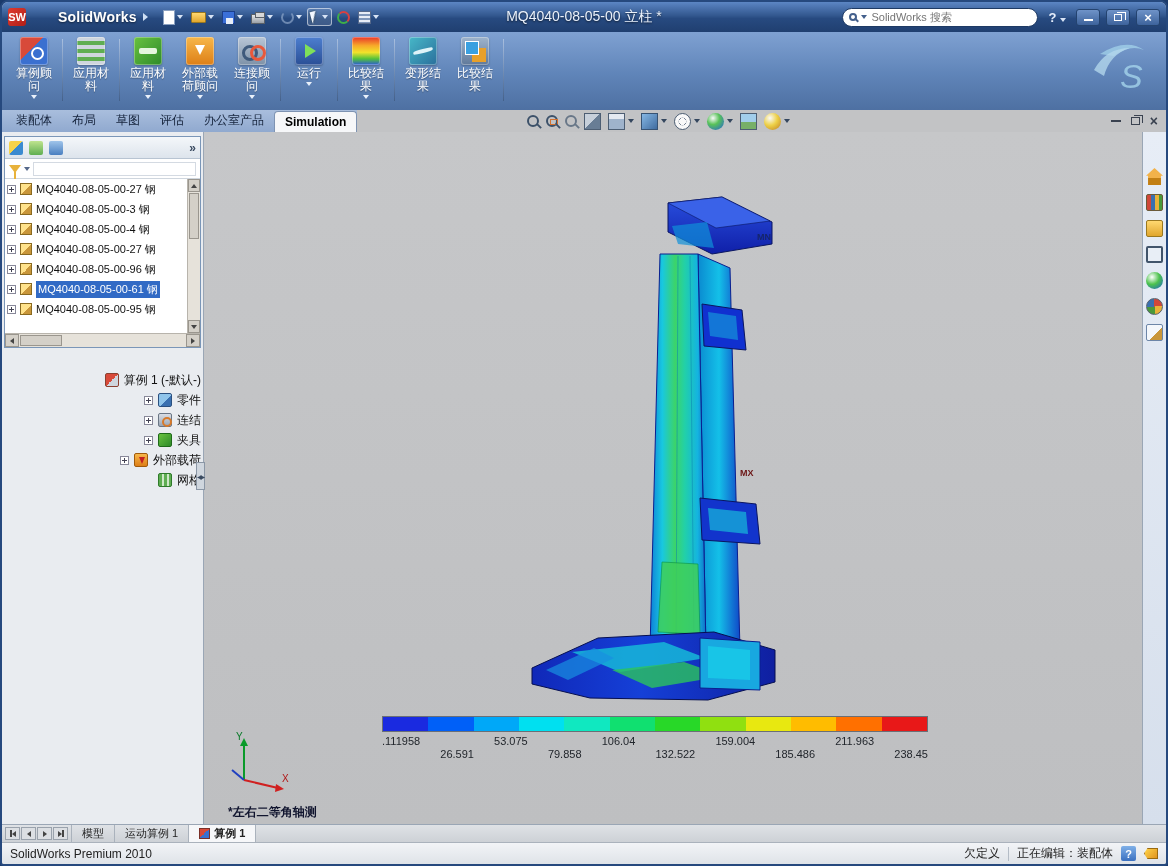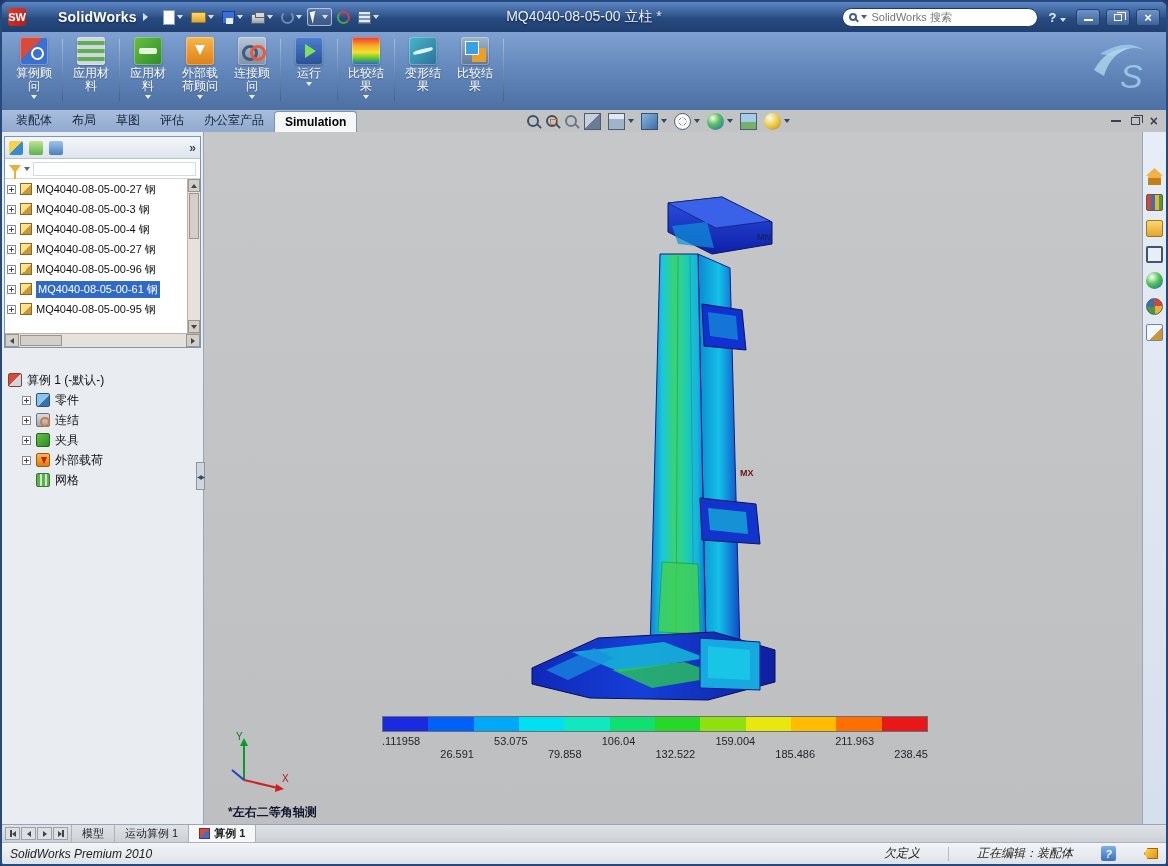--- a/index.html
+++ b/index.html
@@ -140,21 +140,21 @@
   .arr-lf { width:0;height:0;border-top:3px solid transparent;border-bottom:3px solid transparent;border-right:4px solid #444; }
   .arr-rt { width:0;height:0;border-top:3px solid transparent;border-bottom:3px solid transparent;border-left:4px solid #444; }
   .vthumb { flex:0 0 46px; background:#d4d0c8; border:1px solid #9a968e; margin:1px; }
   .vtrack { flex:1; }
   .hscroll { height:14px; flex:0 0 14px; background:#e6e2da; border-top:1px solid #b8b4ac; display:flex; }
   .hscroll .scroll-arrow { width:14px; height:100%; }
   .hthumb { width:42px; background:#d4d0c8; border:1px solid #9a968e; margin:1px; }
   .htrack { flex:1; }
 
   .study-tree { margin-top:22px; padding-left:4px; }
-  .st-row { height:20px; display:flex; align-items:center; gap:5px; font-size:12px; color:#111; }
+  .st-row { height:20px; display:flex; align-items:center; gap:5px; font-size:12px; color:#111;justify-content:flex-end; }
   .st-indent { margin-left:14px; }
   .sti { width:14px; height:14px; border-radius:2px; flex:0 0 auto; position:relative; }
   .sti-study { background:linear-gradient(135deg,#d84a3a 50%,#cfd6de 50%); border:1px solid #8a4030; }
   .sti-parts { background:linear-gradient(135deg,#8fc4ea 55%,#3a70b0 55%); border:1px solid #2a5080; }
   .sti-connect { background:linear-gradient(180deg,#d8dde4,#9aa6b5); border:1px solid #6a7685; }
   .sti-connect::after { content:""; position:absolute; left:3px; top:3px; width:6px; height:6px; border:2px solid #d87a2a; border-radius:50%; }
   .sti-fixture { background:linear-gradient(135deg,#69c23f,#2e8a2a); border:1px solid #1e6a1a; }
   .sti-load { background:linear-gradient(180deg,#f7b74a,#dd7f17); border:1px solid #a05a0a; }
   .sti-load::after { content:""; position:absolute; left:4px; top:3px; width:0; height:0; border-left:3px solid transparent; border-right:3px solid transparent; border-top:7px solid #c42020; }
   .sti-mesh { background:repeating-linear-gradient(90deg,#5fae52 0 3px,#cfe8c8 3px 5px), #5fae52; border:1px solid #2e7a2a; }
@@ -194,21 +194,21 @@
   .bt-nav { display:flex; align-items:center; gap:1px; padding:0 3px; border-right:1px solid #aab2bc; }
   .bt-nav-btn { width:15px; height:13px; background:#dcdfe3; border:1px solid #9aa2ac; display:flex; align-items:center; justify-content:center; gap:0; }
   .bt-bar { width:2px; height:7px; background:#444; }
   .bt-tab { display:flex; align-items:center; gap:4px; font-size:11px; color:#222; padding:0 10px; border-right:1px solid #aab2bc; }
   .bt-tab.active { background:#f6f7f9; font-weight:bold; }
   .bt-study-icon { width:11px; height:11px; background:linear-gradient(135deg,#d84a3a 50%,#3a70d0 50%); border:1px solid #7a3028; }
   .bt-rest { flex:1; }
 
   
   .statusbar { height:22px; flex:0 0 22px; background:linear-gradient(180deg,#f2f4f7,#dfe3e8); border-top:1px solid #aab2bc;
-               display:flex; align-items:center; font-size:12px; color:#222; padding:8px 8px; gap:28px;font-style:italic; }
+               display:flex; align-items:center; font-size:12px; color:#222; padding:8px 8px; gap:8px; }
   .sb-spacer { flex:1; }
   .sb-div { width:1px; height:14px; background:#b4bcc6; }
   .sb-help { width:15px; height:15px; background:linear-gradient(180deg,#7fb0e8,#3a70c0); color:#fff; border-radius:2px; font-size:11px; font-weight:bold;
              display:flex; align-items:center; justify-content:center; }
   .sb-tag { width:14px; height:11px; background:linear-gradient(135deg,#ffd34a,#e0941e); border:1px solid #9a6a10; clip-path:polygon(0 50%,25% 0,100% 0,100% 100%,25% 100%); }
 </style>
 </head>
 <body>
 
 <div class="window">

